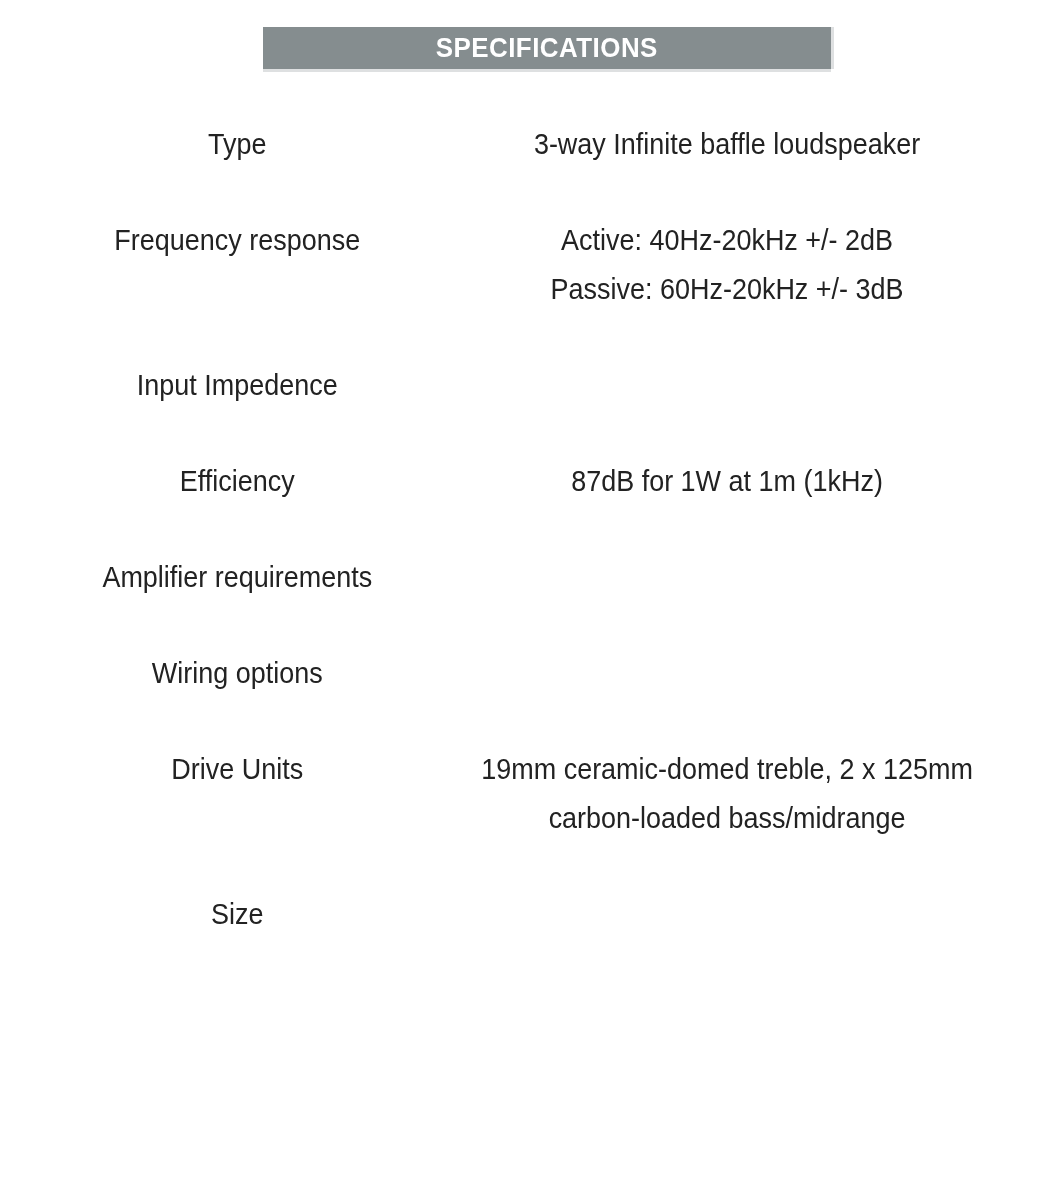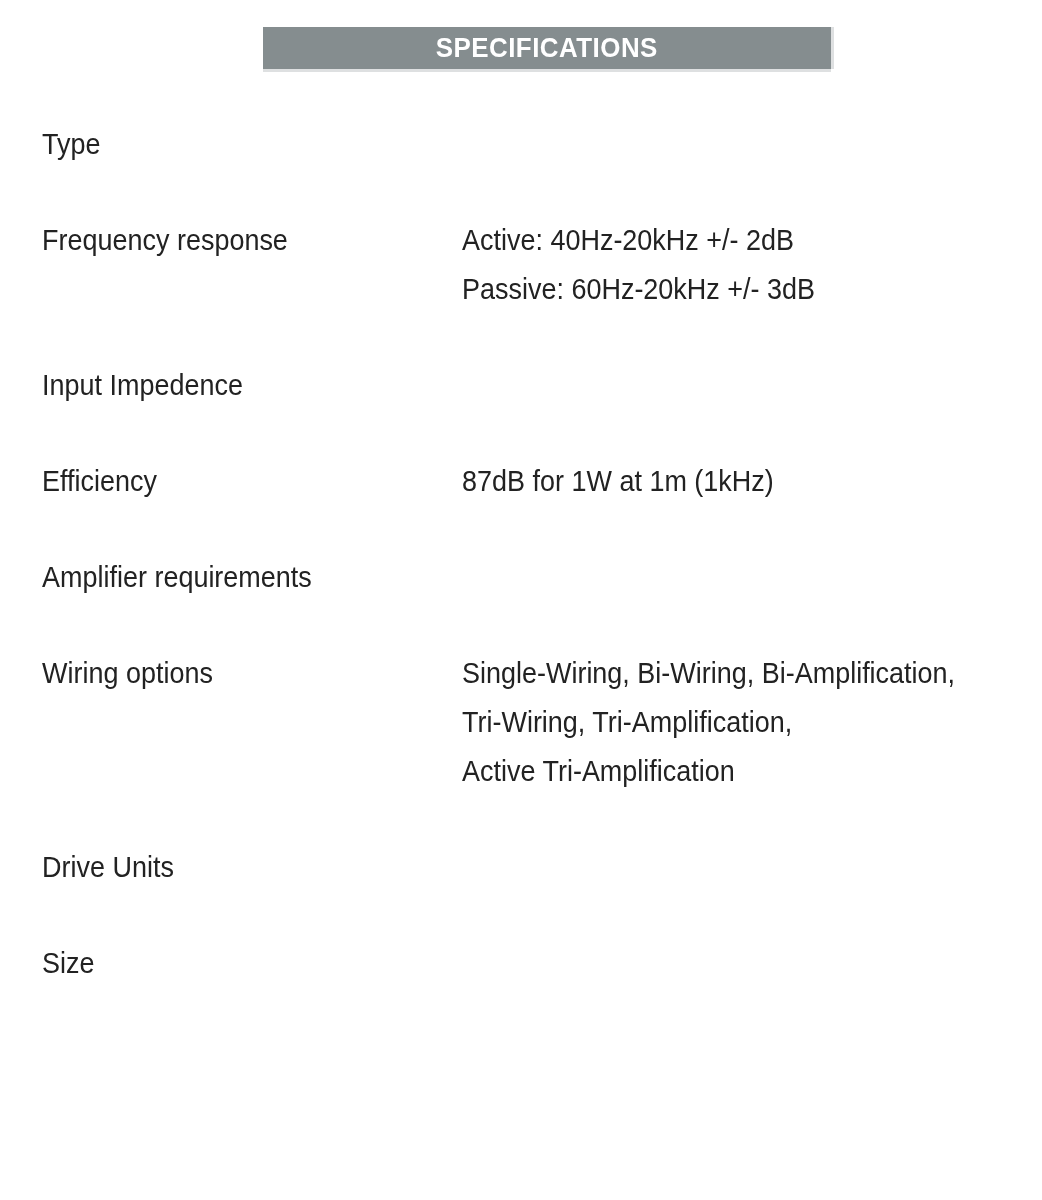--- a/index.html
+++ b/index.html
@@ -42,20 +42,21 @@
     left: 42px;
     top: 120px;
     right: 10px;
     font-size: 29px;
     line-height: 49px;
   }
   .spec-row {
     display: flex;
     align-items: flex-start;
     margin-bottom: 47px;
+    text-align: center;
   }
   .spec-label {
     flex: none;
     width: 420px;
     transform: scaleX(0.93);
     transform-origin: 0 50%;
     white-space: nowrap;
   }
   .spec-value {
     flex: 1 1 auto;
@@ -77,20 +78,23 @@
 <div class="page">
 
   <div class="header-bar">
     <div class="header-title">SPECIFICATIONS</div>
   </div>
 
   <div class="specs">
 
     <div class="spec-row">
       <div class="spec-label">Type</div>
+      <div class="spec-value">
+        <div class="value-line">3-way Infinite baffle loudspeaker</div>
+      </div>
     </div>
 
     <div class="spec-row">
       <div class="spec-label">Frequency response</div>
       <div class="spec-value">
         <div class="value-line">Active: 40Hz-20kHz +/- 2dB</div>
         <div class="value-line">Passive: 60Hz-20kHz +/- 3dB</div>
       </div>
     </div>
 
@@ -104,29 +108,28 @@
         <div class="value-line">87dB for 1W at 1m (1kHz)</div>
       </div>
     </div>
 
     <div class="spec-row">
       <div class="spec-label">Amplifier requirements</div>
     </div>
 
     <div class="spec-row">
       <div class="spec-label">Wiring options</div>
-      <div class="spec-value">
-        <div class="value-line">Single-Wiring, Bi-Wiring, Bi-Amplification,</div>
-        <div class="value-line">Tri-Wiring, Tri-Amplification,</div>
-        <div class="value-line">Active Tri-Amplification</div>
-      </div>
     </div>
 
     <div class="spec-row">
       <div class="spec-label">Drive Units</div>
+      <div class="spec-value">
+        <div class="value-line">19mm ceramic-domed treble, 2 x 125mm</div>
+        <div class="value-line">carbon-loaded bass/midrange</div>
+      </div>
     </div>
 
     <div class="spec-row">
       <div class="spec-label">Size</div>
     </div>
 
 
   </div>
 </div>
 

